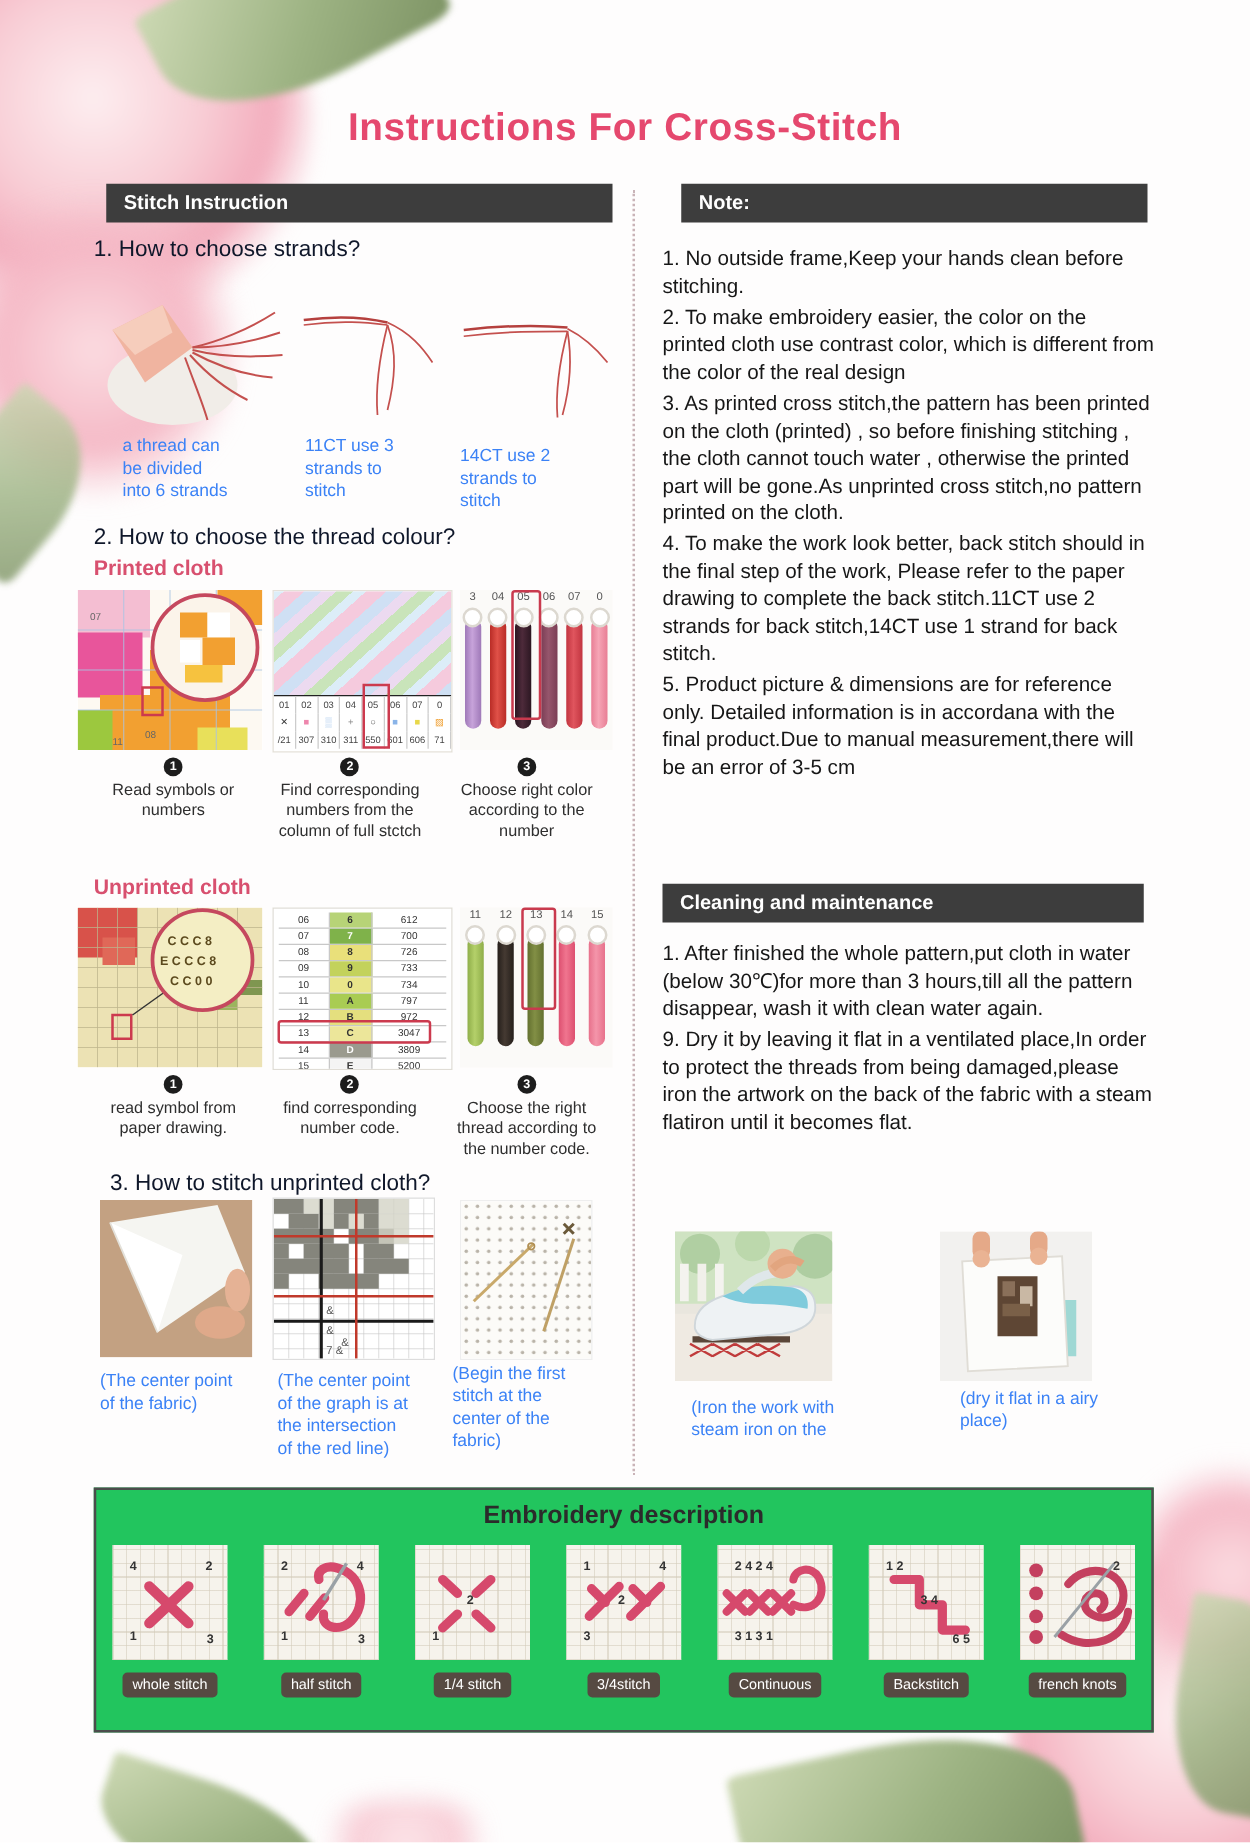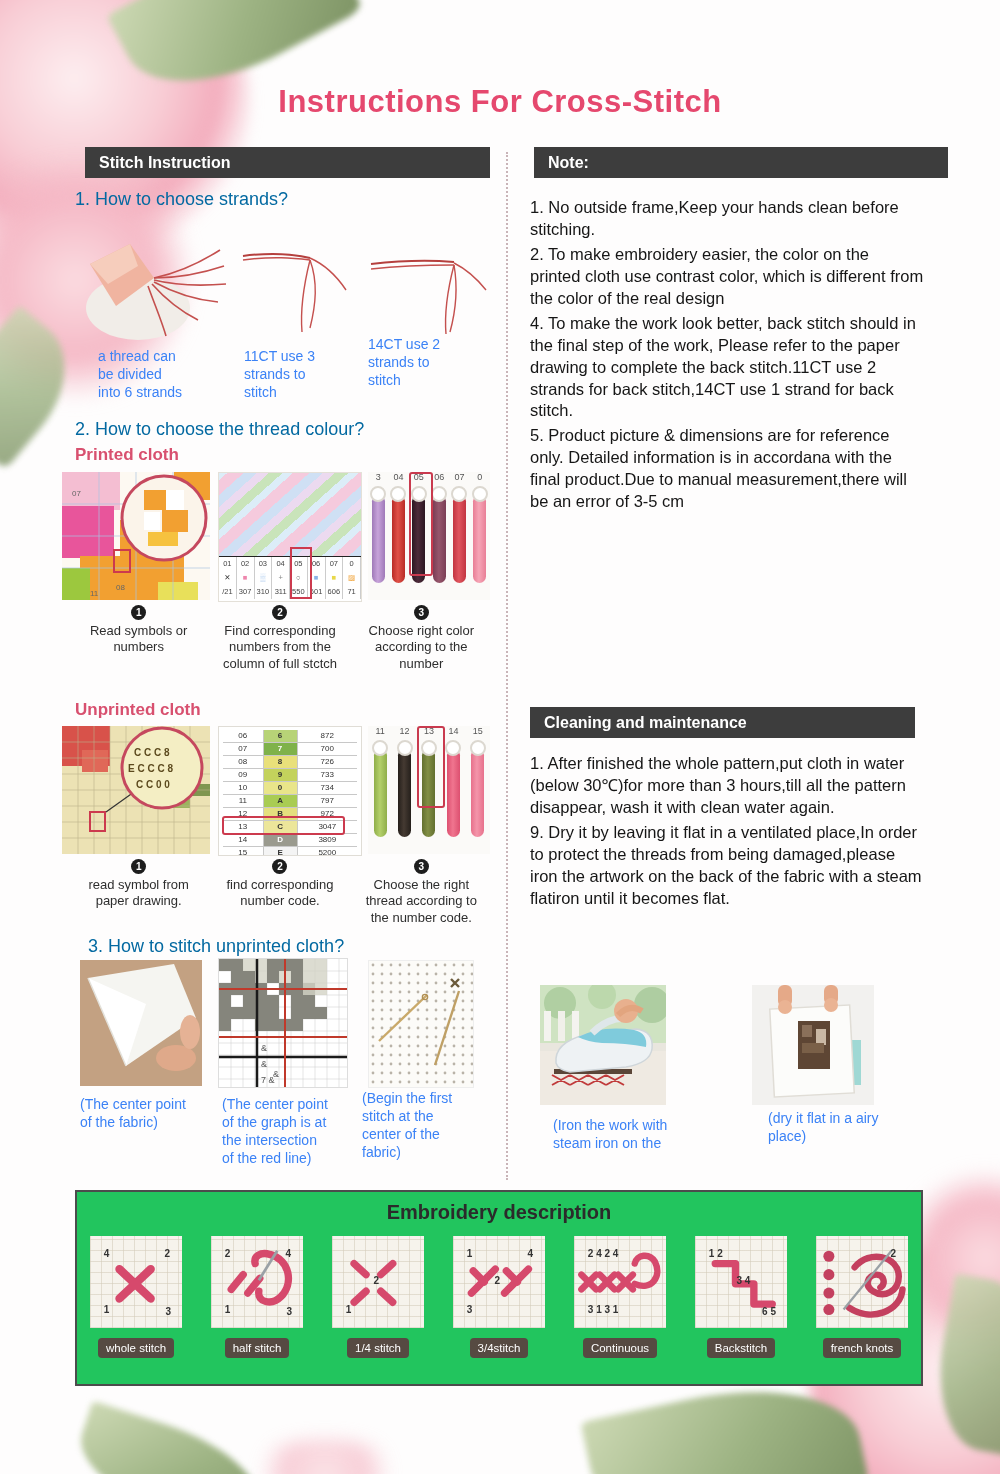--- a/index.html
+++ b/index.html
@@ -7,21 +7,21 @@
   #page{position:absolute;inset:0;overflow:hidden;background:#fefdfd}
   
   .flora{position:absolute;z-index:0;pointer-events:none}
   .rose{border-radius:50%;filter:blur(7px);background:radial-gradient(circle at 45% 42%,#fdeef0 0%,#f8cdd5 34%,#f3adbd 56%,rgba(243,173,189,0) 72%)}
   .rose2{border-radius:50%;filter:blur(9px);background:radial-gradient(circle at 50% 50%,#fbdce1 0%,#f5b9c6 45%,rgba(245,185,198,0) 70%)}
   .leaf{filter:blur(3px);background:linear-gradient(135deg,#cdd9b4 0%,#9db383 55%,#7e9465 100%);border-radius:4% 60% 8% 60%}
   .content{position:absolute;inset:0;z-index:1}
   
   .title{position:absolute;top:84px;left:0;right:0;text-align:center;font-size:31px;font-weight:bold;color:#e5486e;letter-spacing:.5px}
   .bar{position:absolute;height:31px;background:#3d3d3d;color:#fff;font-weight:bold;font-size:16px;line-height:31px;padding-left:14px;box-sizing:border-box}
-  .q{position:absolute;font-size:18px;color:#0369a1}
+  .q{position:absolute;font-size:18px;color:#0f172a}
   .cloth-label{position:absolute;left:75px;font-size:17px;font-weight:bold;color:#d8506f}
   .divider{position:absolute;left:506px;top:152px;height:1028px;border-left:2px dotted #c9b4b8}
   
   .cap{position:absolute;font-size:14px;color:#3b82f6;white-space:pre-line;line-height:1.28}
   .steps{position:absolute;left:68px;width:424px;display:flex}
   .step{flex:1;text-align:center;font-size:13px;color:#2e2e2e;padding:0 4px}
   .step-num{display:inline-flex;width:15px;height:15px;border-radius:50%;background:#1d1d1d;color:#fff;font-size:10px;font-weight:bold;align-items:center;justify-content:center;margin-bottom:3px}
   .step-text{white-space:pre-line;line-height:1.25}
   
   .rtext{position:absolute;left:530px;width:394px;font-size:16.5px;line-height:1.33;color:#161616}
@@ -105,21 +105,21 @@
   <div class="flora leaf" style="left:590px;top:1393px;width:270px;height:120px;transform:rotate(-12deg)"></div>
   <div class="flora leaf" style="left:940px;top:1280px;width:90px;height:170px;transform:rotate(10deg);opacity:.85"></div>
   <div class="flora leaf" style="left:75px;top:1428px;width:190px;height:85px;transform:rotate(18deg)"></div>
   <div class="flora rose2" style="left:240px;top:1440px;width:170px;height:70px;opacity:.7"></div>
 
   <div class="content">
 
     <div class="title">Instructions For Cross-Stitch</div>
 
     <div class="bar" style="left:85px;top:147px;width:405px">Stitch Instruction</div>
-    <div class="bar" style="left:534px;top:147px;width:414px">Note:</div>
+    <div class="bar" style="left:545px;top:147px;width:373px">Note:</div>
 
     <div class="divider"></div>
 
     <div class="q" style="left:75px;top:189px">1. How to choose strands?</div>
 
     <div class="imgbox" style="left:68px;top:226px;width:165px;height:118px;background:transparent">
       <svg width="165" height="118" viewBox="0 0 165 118">
         <ellipse cx="70" cy="82" rx="52" ry="32" fill="#f1ede8"></ellipse>
         <path d="M22,38 L62,18 L86,52 L48,80 Z" fill="#f0b4a0"></path>
         <path d="M22,38 L62,18 L70,40 L40,58 Z" fill="#f6cdbc"></path>
@@ -149,21 +149,21 @@
         <path d="M88,21 C82,44 78,66 80,90" stroke="#c4504e" stroke-width="1.4" fill="none"></path>
       </svg>
     </div>
 
     <div class="cap" style="left:98px;top:348px">a thread can
 be divided
 into 6 strands</div>
     <div class="cap" style="left:244px;top:348px">11CT use 3
 strands to
 stitch</div>
-    <div class="cap" style="left:368px;top:336px">14CT use 2
+    <div class="cap" style="left:368px;top:356px">14CT use 2
 strands to
 stitch</div>
 
     <div class="q" style="left:75px;top:419px">2. How to choose the thread colour?</div>
     <div class="cloth-label" style="top:445px">Printed cloth</div>
 
     <div class="imgbox" style="left:62px;top:472px;width:148px;height:128px">
       <svg width="148" height="128" viewBox="0 0 148 128">
         <rect width="148" height="128" fill="#fdf9f2"></rect>
         <rect x="0" y="0" width="58" height="38" fill="#f4bed2"></rect>
@@ -324,21 +324,21 @@
         <text x="74" y="62" font-size="10" font-weight="bold" fill="#5c4a1e">C C 0 0</text>
       </svg>
     </div>
 
     <div class="imgbox" style="left:218px;top:726px;width:142px;height:128px;border:1px solid #e0ddd6">
       <div class="code-table">
         <div class="code-rows">
             <div class="code-row">
             <span class="cc-idx">06</span>
               <span class="cc-sym">6</span>
-              <span class="cc-code">872</span>
+              <span class="cc-code">612</span>
           </div>
             <div class="code-row">
             <span class="cc-idx">07</span>
               <span class="cc-sym">7</span>
               <span class="cc-code">700</span>
           </div>
             <div class="code-row">
             <span class="cc-idx">08</span>
               <span class="cc-sym">8</span>
               <span class="cc-code">726</span>
@@ -529,20 +529,21 @@
 the intersection
 of the red line)</div>
     <div class="cap" style="left:362px;top:1090px">(Begin the first
 stitch at the
 center of the
 fabric)</div>
 
     <div class="rtext" style="top:197px">
         <p class="note-item">1.  No outside frame,Keep your hands clean before stitching.</p>
         <p class="note-item">2.  To make embroidery easier,  the color on the printed cloth use contrast color, which is different from the color of the real design</p>
+        <p class="note-item">3.  As printed cross stitch,the pattern has been printed on the cloth (printed) , so before finishing stitching , the cloth cannot touch water , otherwise the printed part will be gone.As unprinted cross stitch,no pattern printed on the cloth.</p>
         <p class="note-item">4.  To make the work look better, back stitch should in the final step of the work, Please refer to the paper drawing to complete the back stitch.11CT use 2 strands for back stitch,14CT use 1 strand for back stitch.</p>
         <p class="note-item">5.  Product picture &amp; dimensions are for reference only. Detailed information is in accordana with the final product.Due to manual measurement,there will be an error of 3-5 cm</p>
       </div>
 
     <div class="bar" style="left:530px;top:707px;width:385px">Cleaning and maintenance</div>
 
     <div class="rtext" style="top:753px">
         <p class="cleaning-item">1.  After finished the whole pattern,put cloth in water (below 30℃)for more than 3 hours,till all the pattern disappear, wash it with clean water again.</p>
         <p class="cleaning-item">9.  Dry it by leaving it flat in a ventilated place,In order to protect the threads from being damaged,please iron the artwork on the back of the fabric with a steam flatiron until it becomes flat.</p>
       </div>

